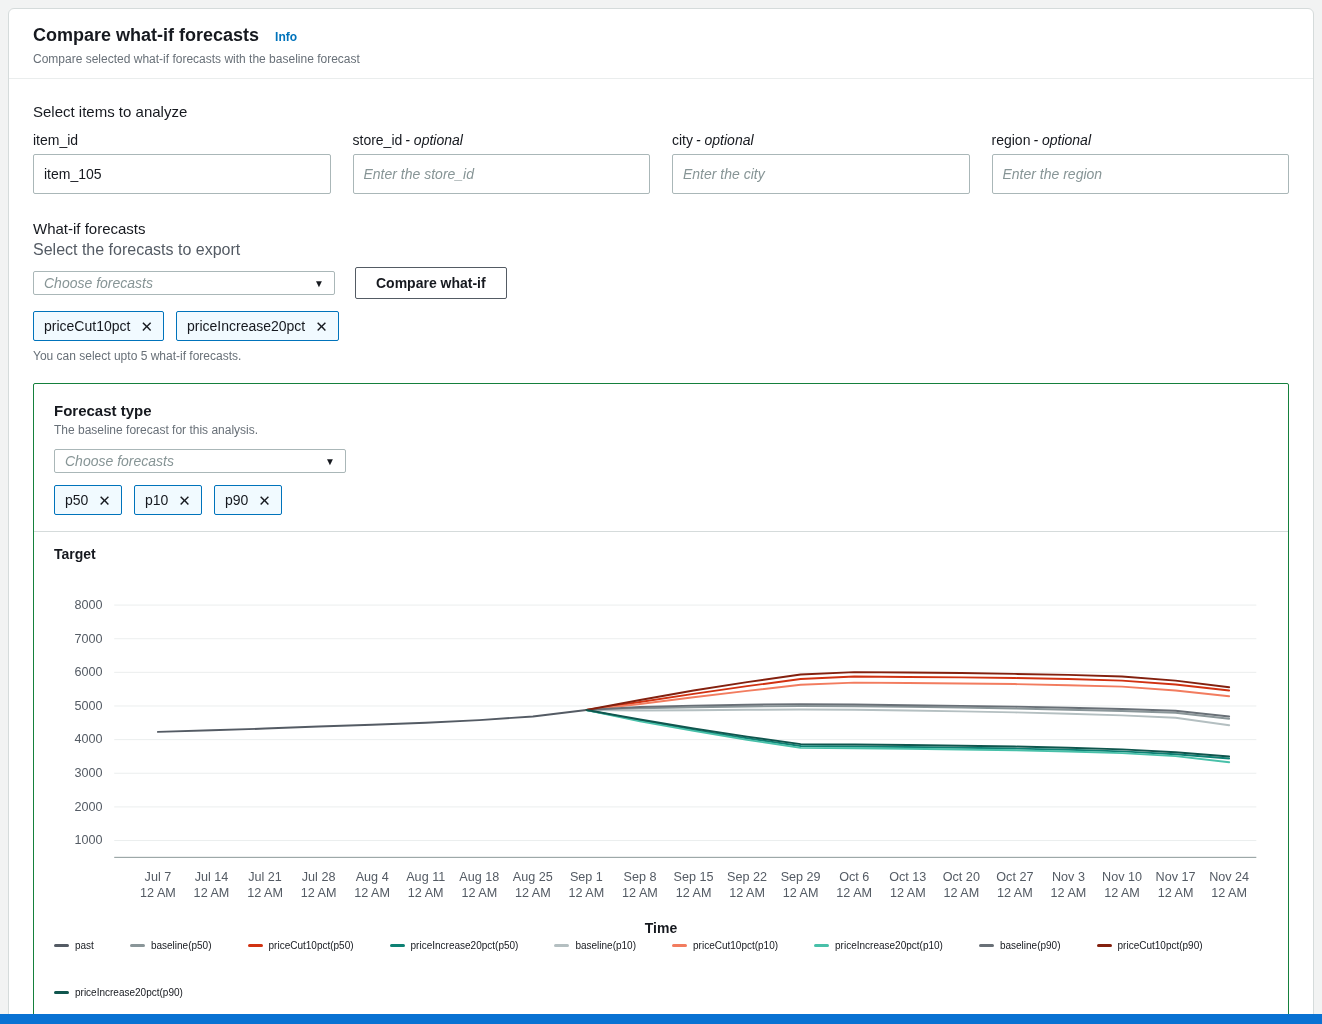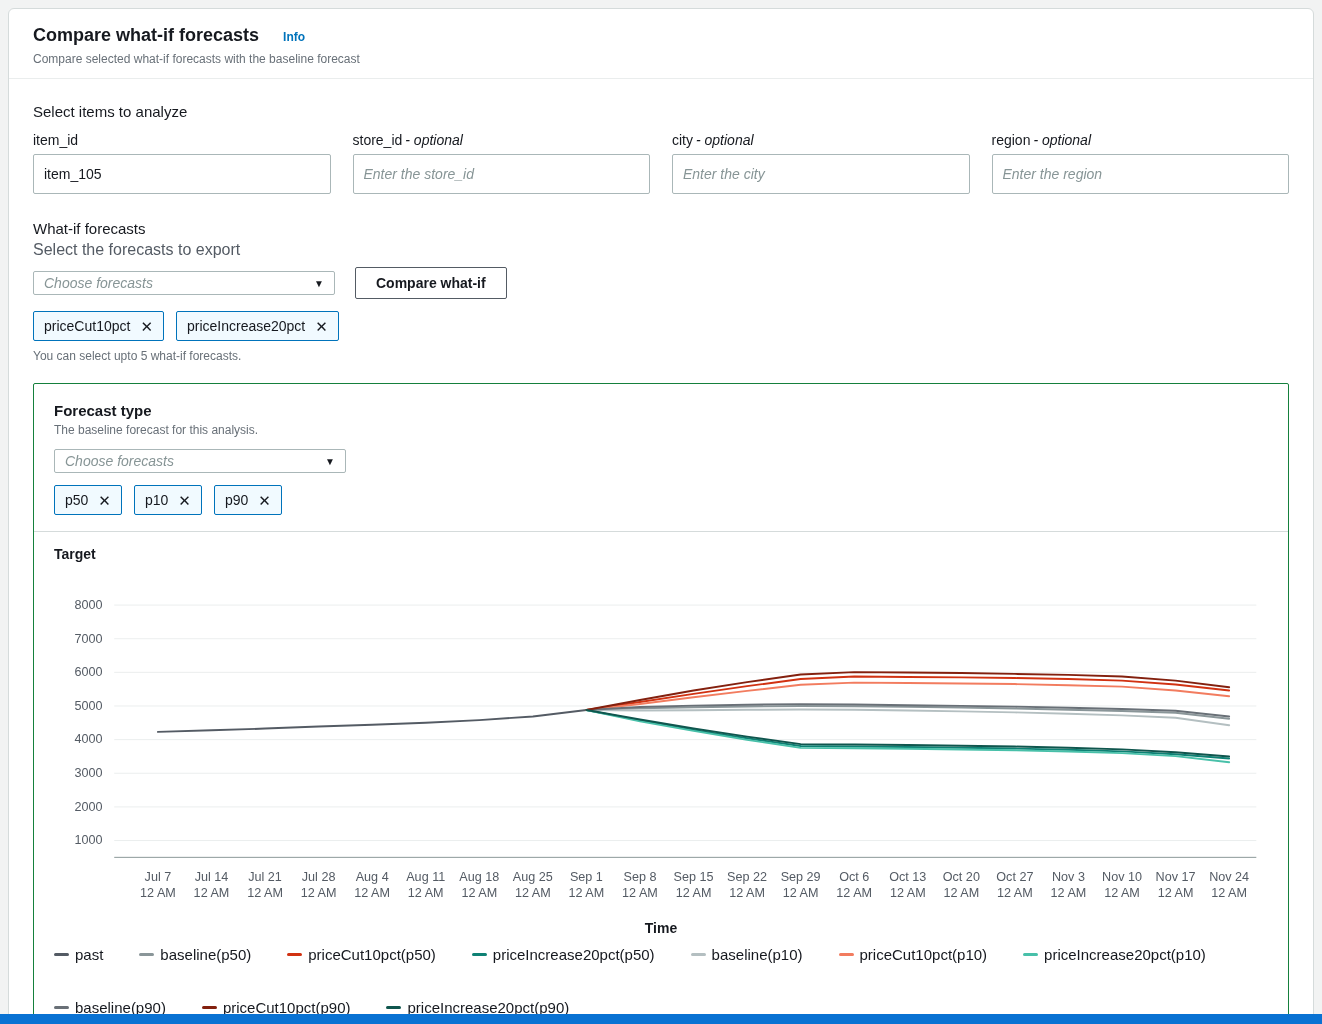--- a/index.html
+++ b/index.html
@@ -12,21 +12,21 @@
   }
   .card {
     background: #ffffff;
     border: 1px solid #d5dbdb;
     border-radius: 6px 6px 0 0;
     margin: 8px 8px 0 8px;
     min-height: calc(100vh - 18px);
     padding-bottom: 28px;
   }
   .page-header { padding: 16px 24px 12px 24px; border-bottom: 1px solid #eaeded; }
-  .title-row { display: flex; align-items: baseline; gap: 24px; }
+  .title-row { display: flex; align-items: baseline; gap: 16px; }
   .page-title { font-size: 18px; font-weight: 700; }
   .info-link { font-size: 12px; font-weight: 700; color: #0073bb; text-decoration: none; cursor: pointer; }
   .page-subtitle { font-size: 12px; color: #687078; margin-top: 6px; }
 
   .main { padding: 18px 24px 0 24px; }
   .section-heading { font-size: 15px; margin: 6px 0 12px 0; }
   .form-grid { display: grid; grid-template-columns: repeat(4, 1fr); gap: 22px; margin-bottom: 26px; }
   .field-label { display: block; font-size: 14px; margin-bottom: 6px; }
   .opt { font-style: italic; color: #16191f; margin-left: 3px; }
   .text-input {
@@ -70,21 +70,21 @@
   }
   .panel-heading { font-size: 15px; font-weight: 700; }
   .panel-sub { font-size: 12px; color: #687078; margin: 4px 0 12px 0; }
   .panel-divider { border: none; border-top: 1px solid #d5dbdb; margin: 16px -20px 0 -20px; }
   .target-label { font-size: 14px; font-weight: 700; margin: 14px 0 4px 0; }
 
   .chart-wrap { width: 100%; }
   .chart-svg { display: block; width: 100%; height: auto; }
   .time-label { text-align: center; font-size: 14px; font-weight: 700; margin-top: 2px; color: #16191f; }
 
-  .legend { display: flex; flex-wrap: wrap; row-gap: 12px; column-gap: 20px; margin-top: 10px; font-size: 15px; gap: 36px; }
+  .legend { display: flex; flex-wrap: wrap; row-gap: 12px; column-gap: 20px; margin-top: 4px; font-size: 10px; gap: 36px; }
   .legend-item { display: inline-flex; align-items: center; gap: 6px; cursor: pointer; }
   .legend-swatch { display: inline-block; width: 15px; height: 3px; border-radius: 2px; }
 
   .footer-bar {
     position: fixed; left: 0; right: 0; bottom: 0; height: 10px;
     background: #0972d3;
   }
 </style>
 </head>
 <body>

